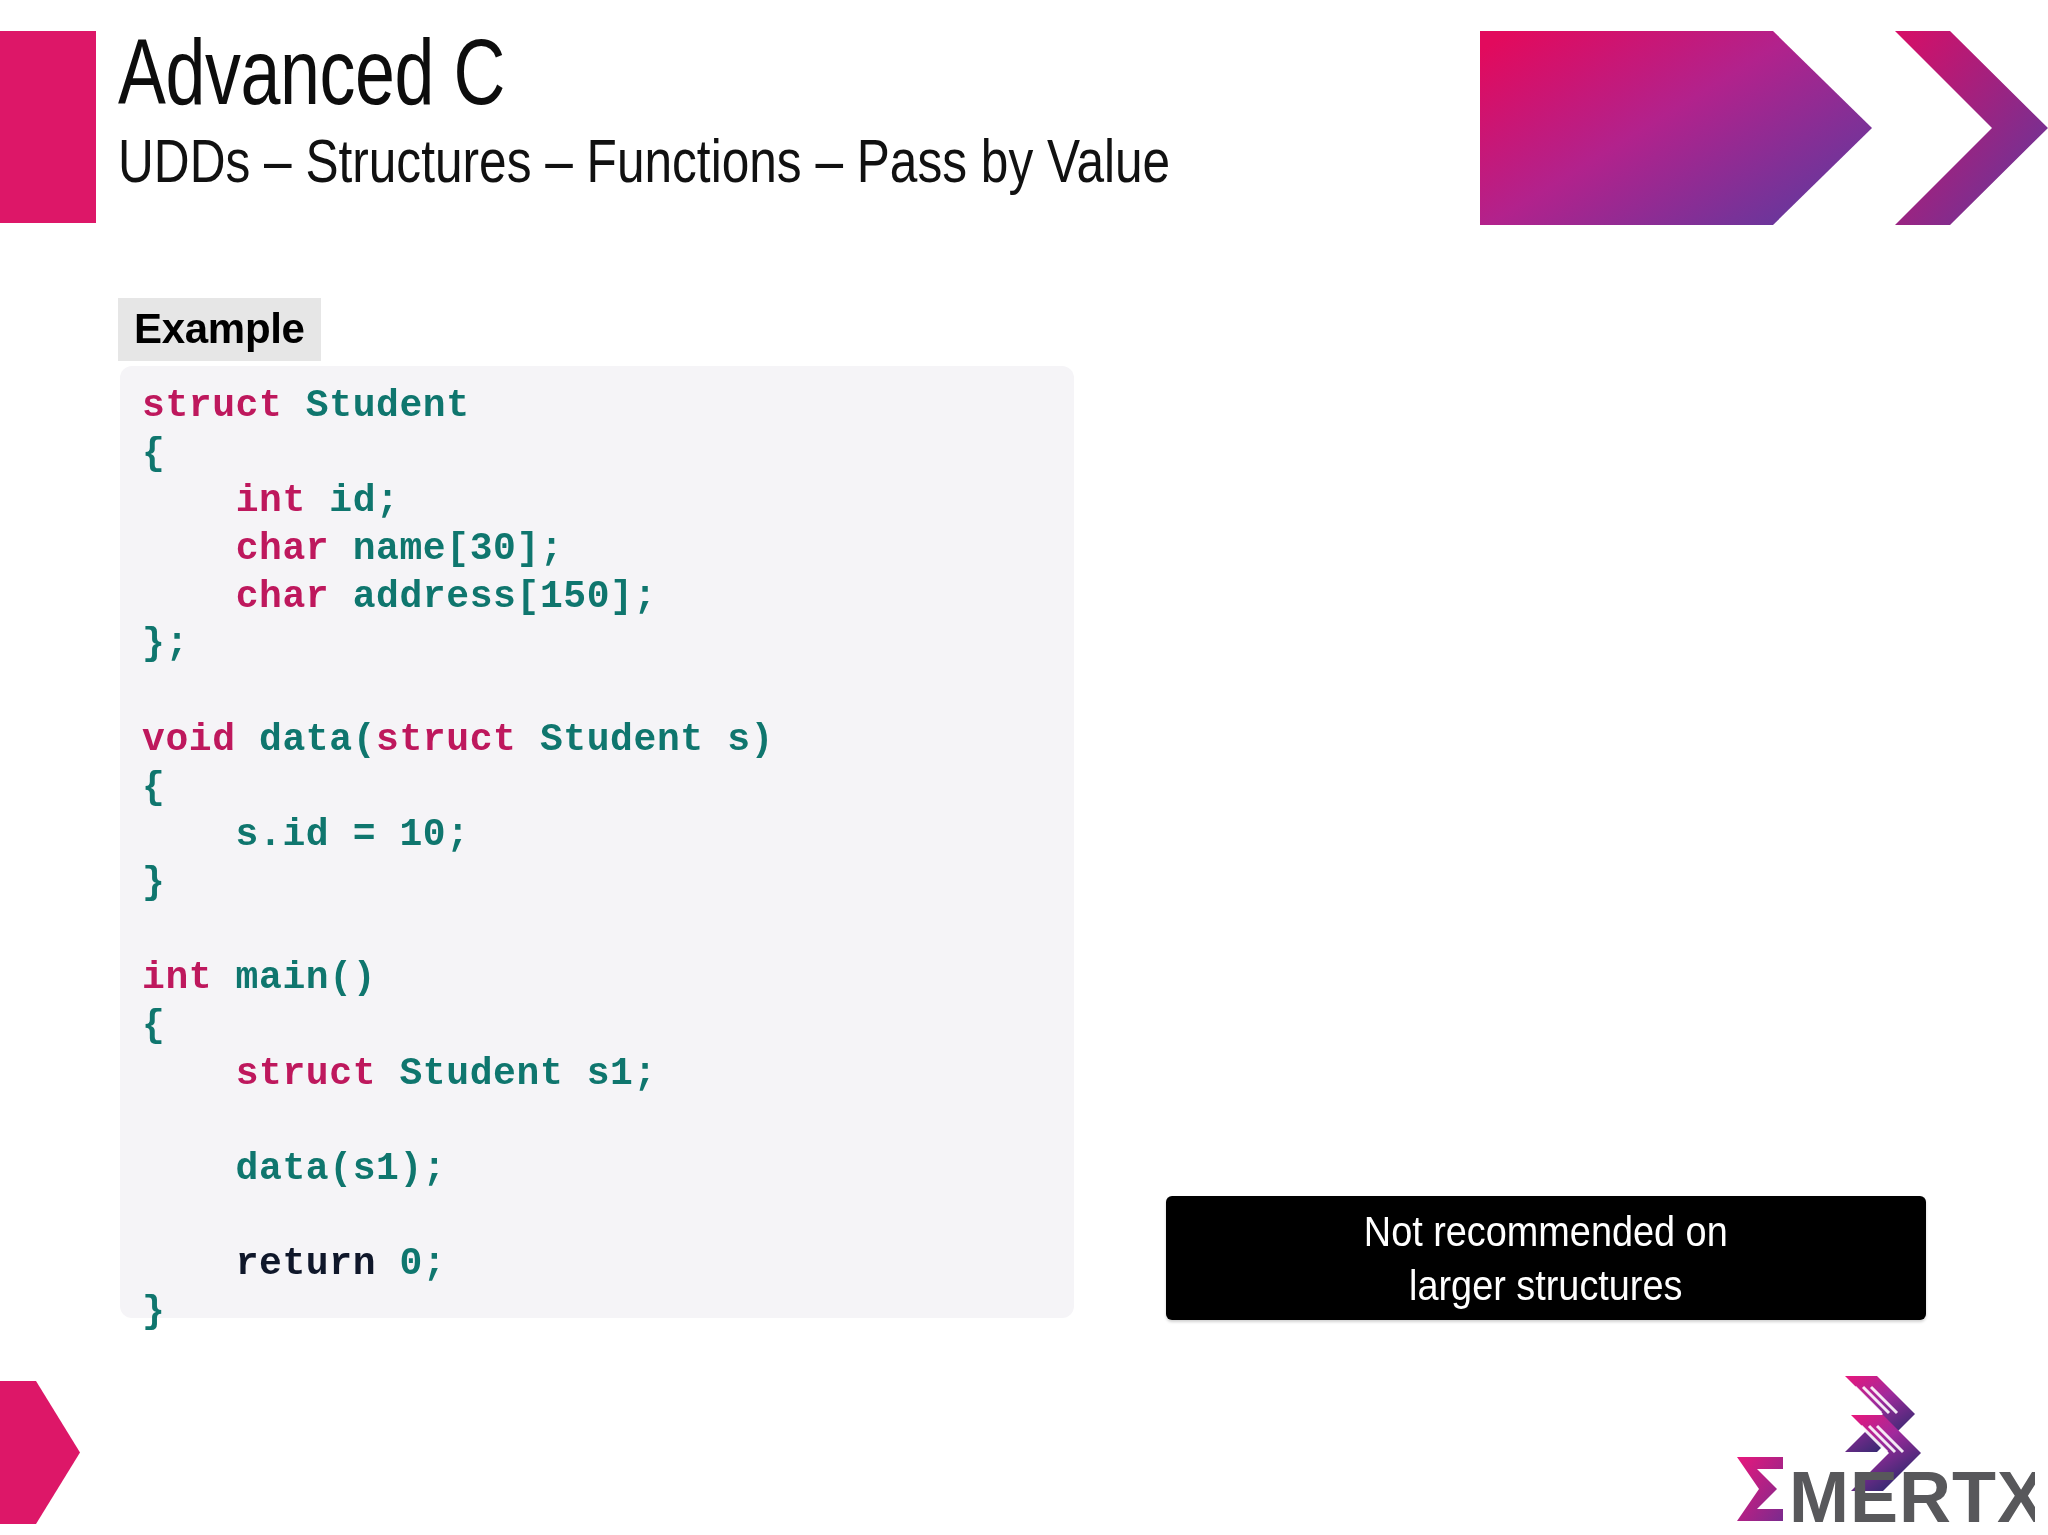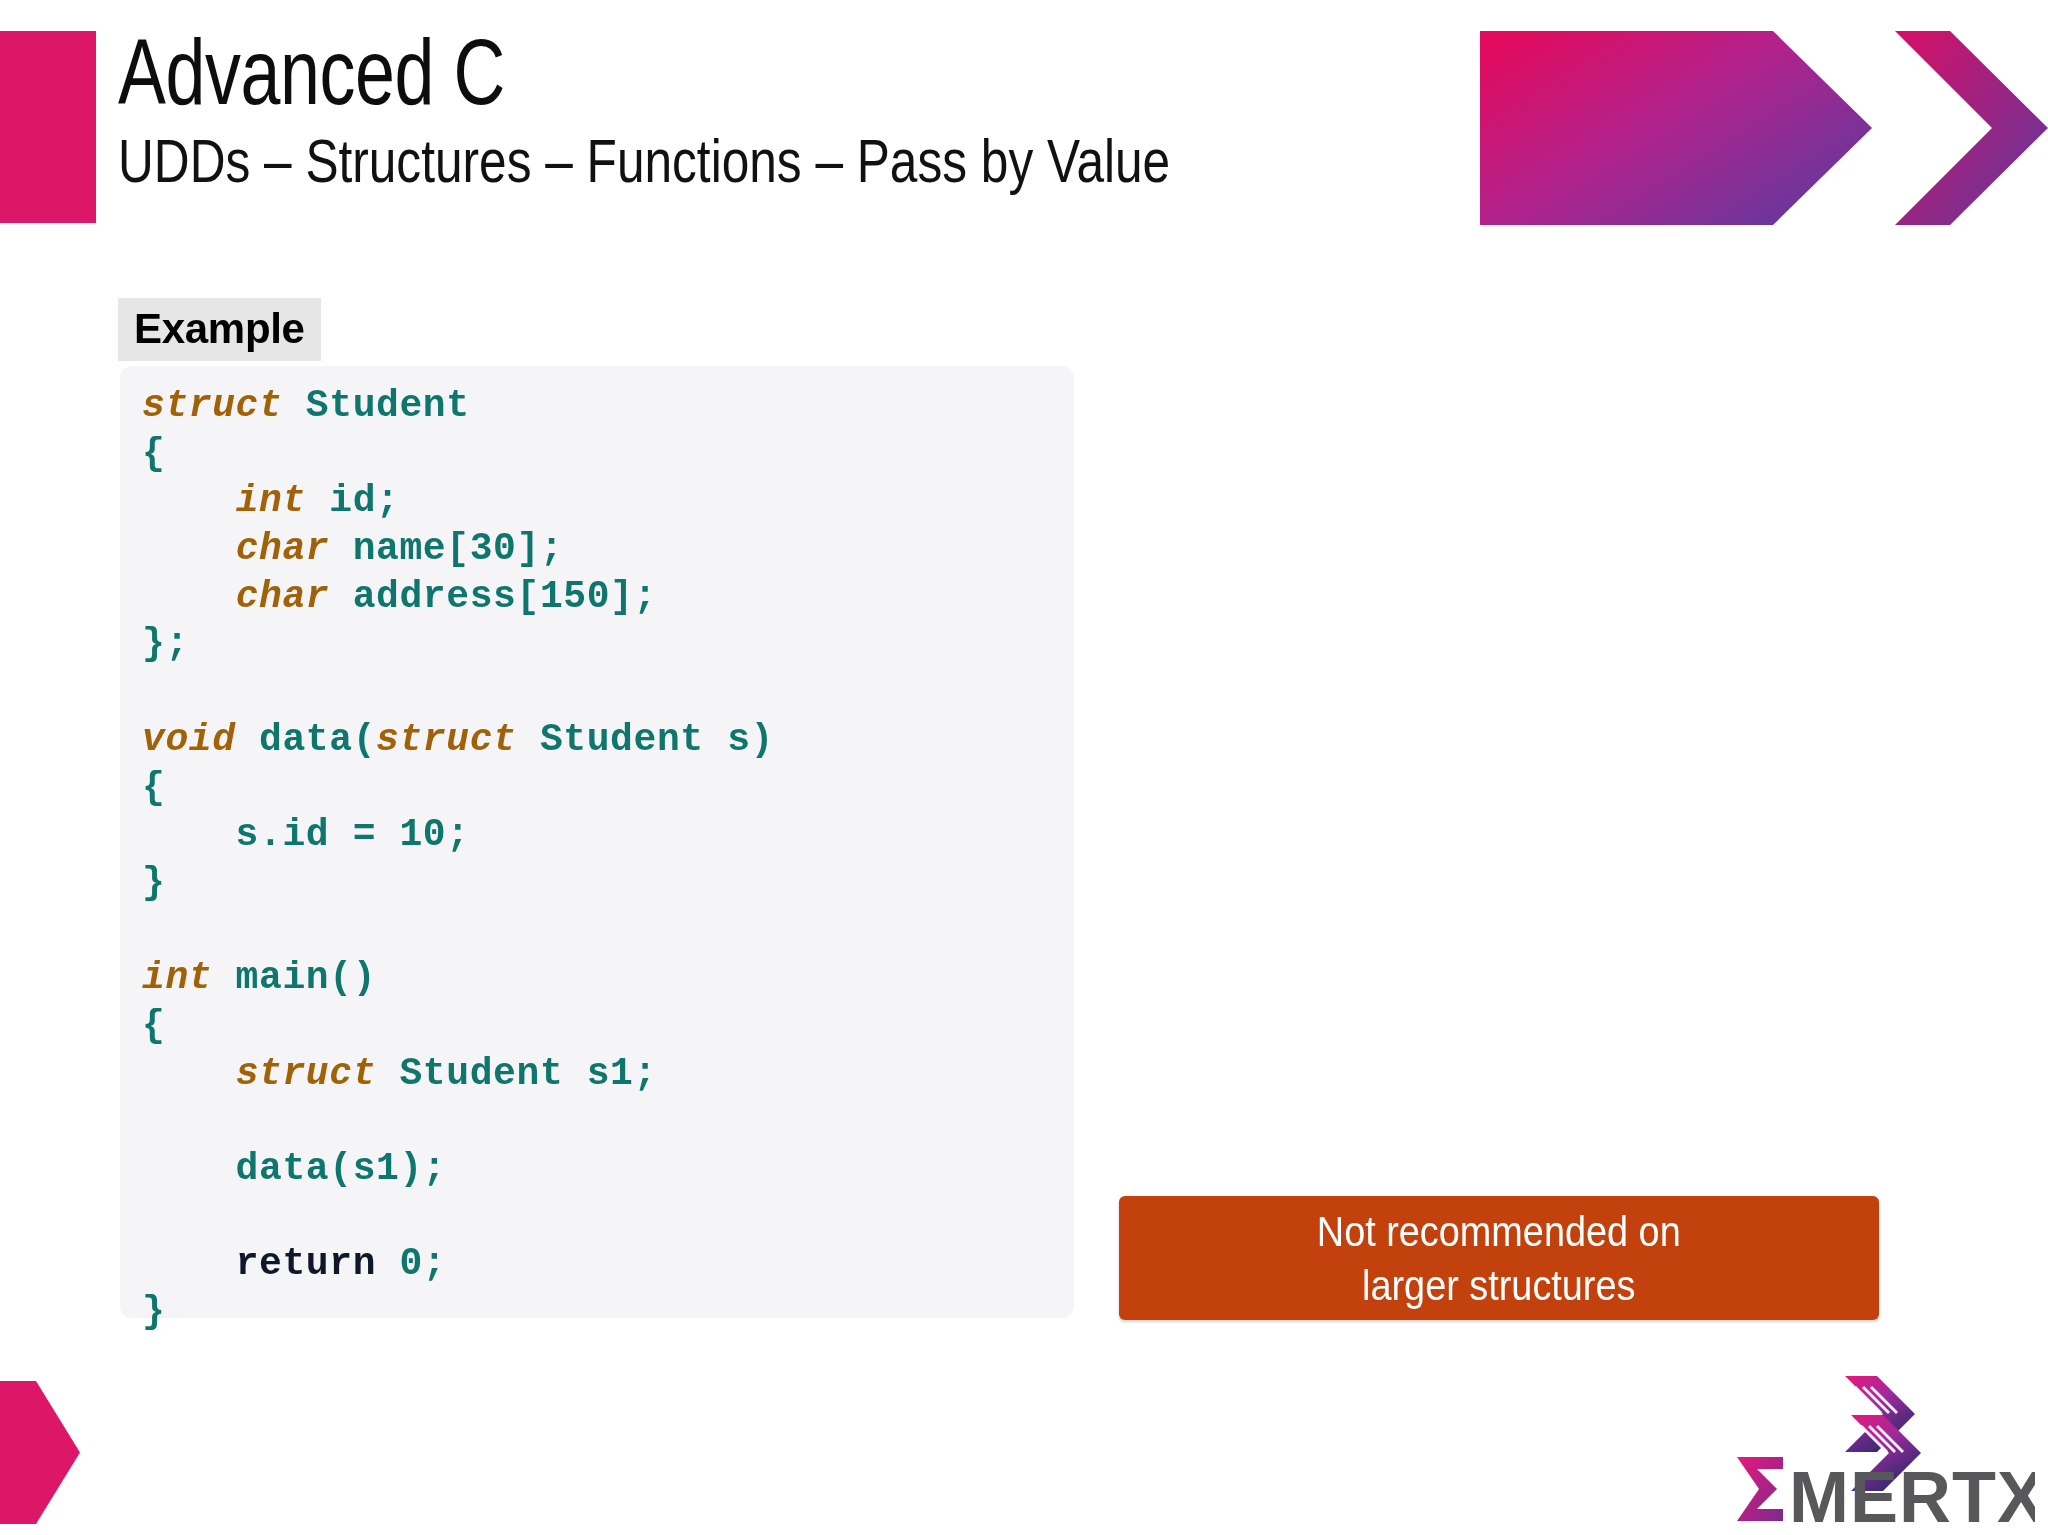--- a/index.html
+++ b/index.html
@@ -100,32 +100,32 @@
   #code-lines {
     font-family: "Liberation Mono", "DejaVu Sans Mono", monospace;
     font-size: 38px;
     line-height: 47.7px;
     font-weight: 700;
     color: #0b0b0b;
     white-space: pre;
     letter-spacing: 0.6px;
   }
   .code-line { height: 47.7px; }
-  .kw  { color: #a16207; font-style: italic; }
+  .kw  { color: #be185d; }
   .ret { color: #0f172a; }
   .pl  { color: #0f766e; }
 
   
   #note-box {
     position: absolute;
-    left: 1119px;
+    left: 1166px;
     top: 1196px;
     width: 760px;
     height: 124px;
-    background: #c2410c;
+    background: #000000;
     border-radius: 6px;
     display: flex;
     align-items: center;
     justify-content: center;
     box-shadow: 0 2px 3px rgba(0,0,0,0.18);
   }
   #note-text {
     font-family: "Liberation Sans Narrow", "Liberation Sans", sans-serif;
     font-size: 43px;
     line-height: 54px;

